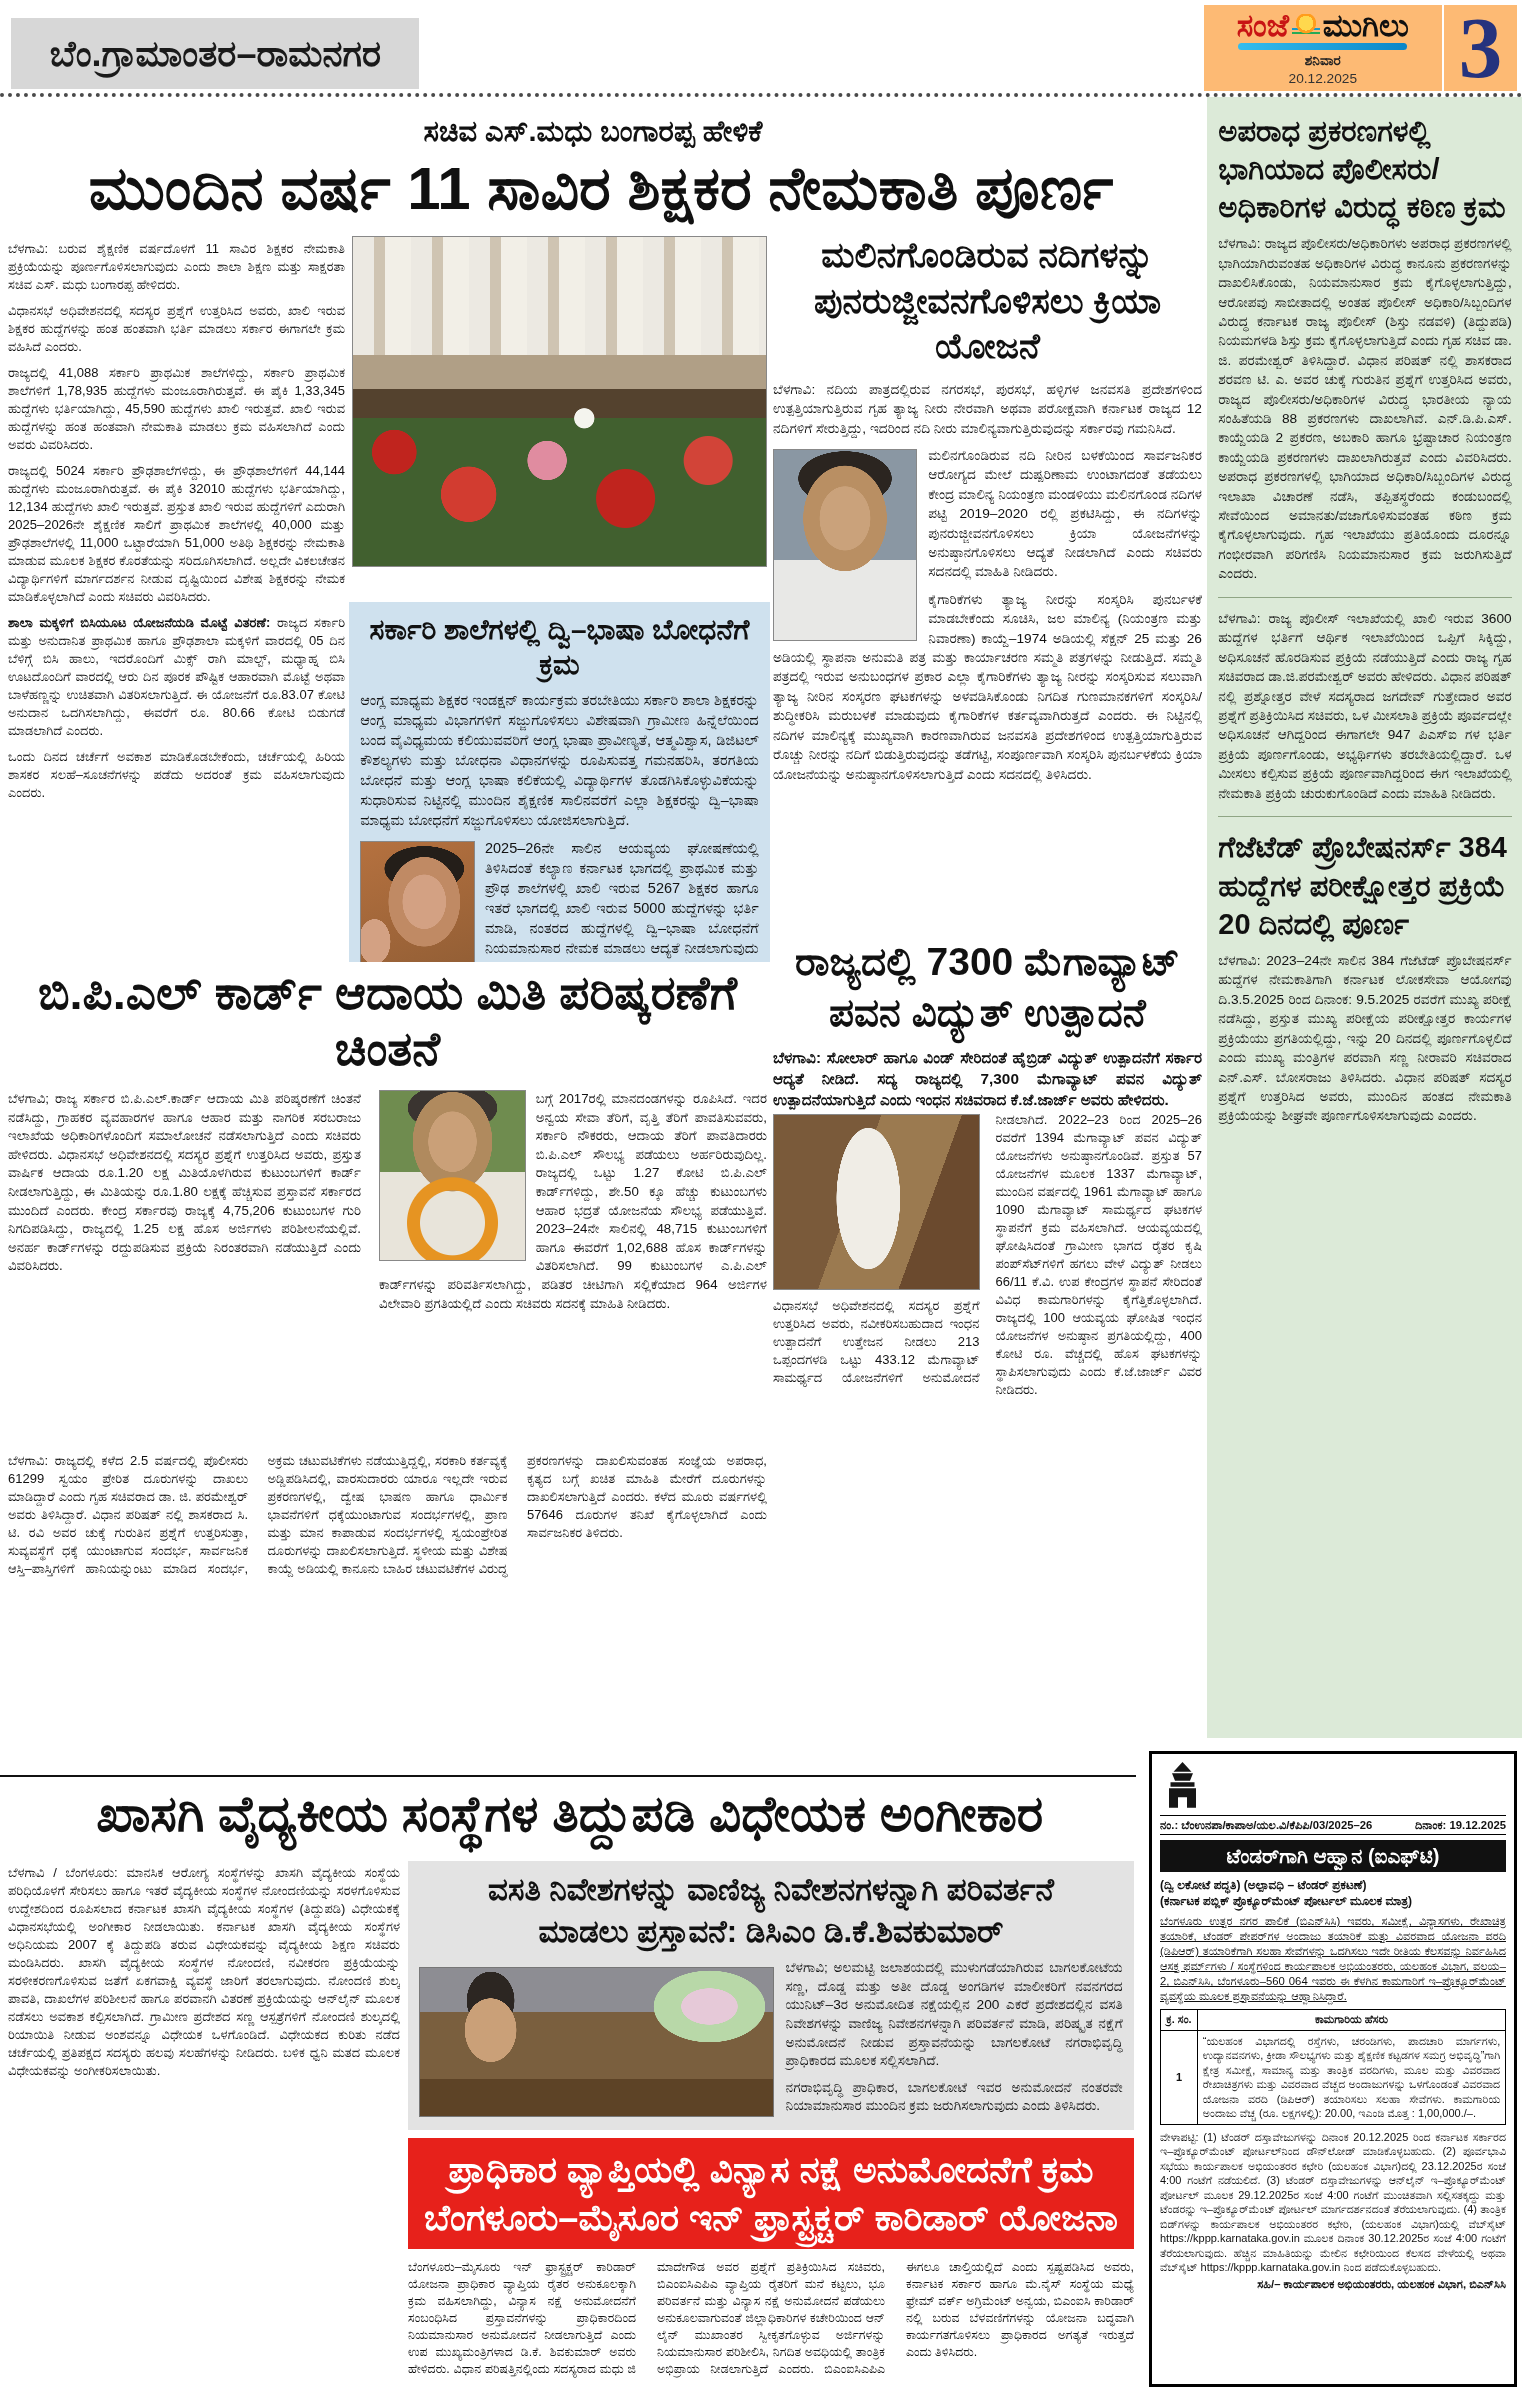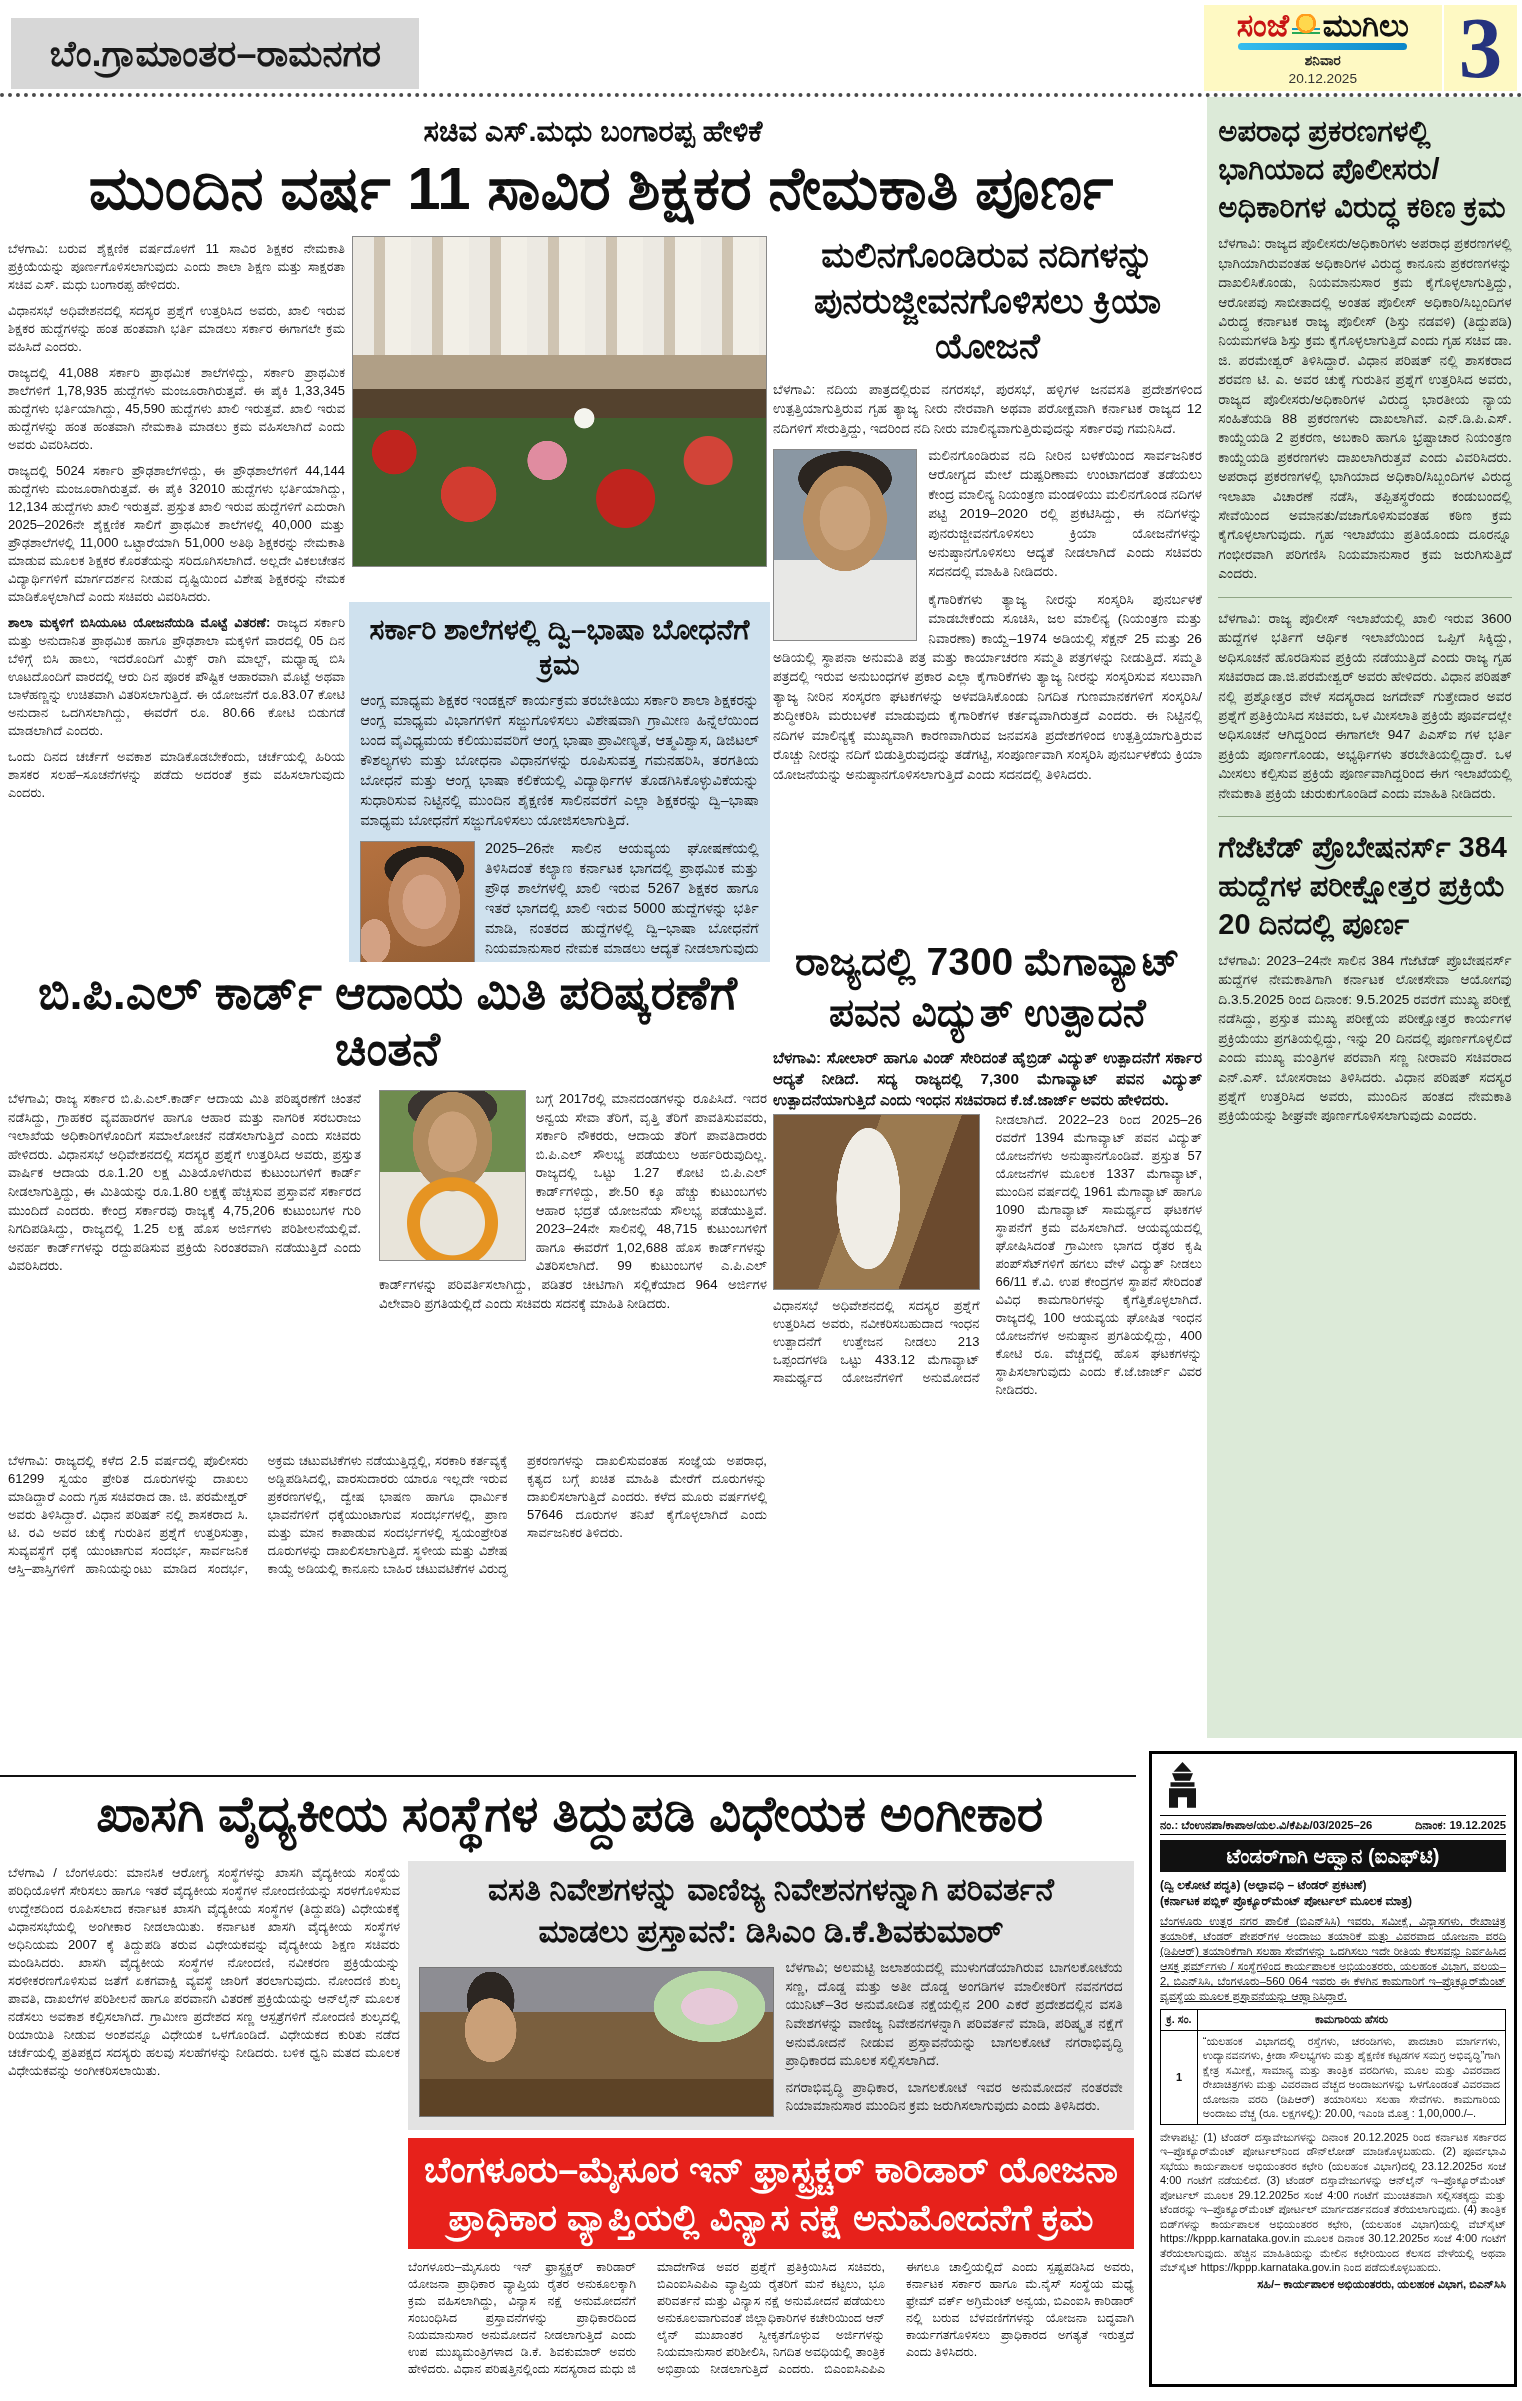--- a/index.html
+++ b/index.html
@@ -5,21 +5,21 @@
   * { box-sizing: border-box; }
   html,body { margin:0; padding:0; }
   body { font-family:"Liberation Sans","DejaVu Sans",sans-serif; background:#fff; }
   .page { position:relative; width:1523px; height:2401px; background:#fff; overflow:hidden; color:#111; }
   .abs { position:absolute; }
   p { margin:0 0 8px; text-align:justify; }
 
   
   .region-label { left:11.3px; top:18px; width:408px; height:71px; background:#d7d7d7;
     display:flex; align-items:center; justify-content:center; font-size:36px; font-weight:bold; color:#1a1a1a; }
-  .masthead { left:1204px; top:4.8px; width:313px; height:86px; background:#fef9c3; display:flex; }
+  .masthead { left:1204px; top:4.8px; width:313px; height:86px; background:#fdba74; display:flex; }
   .mh-left { flex:1; display:flex; flex-direction:column; align-items:center; justify-content:center; gap:2.4px; }
   .mh-name { display:flex; align-items:center; gap:3.2px; font-size:31px; font-weight:bold; line-height:1; }
   .mh-red { color:#c81414; }
   .mh-black { color:#101010; }
   .sun-icon { display:inline-block; width:27.4px; height:22.6px;
     background: radial-gradient(circle at 50% 42%, #ffd84d 0 7.3px, #ff9d1c 7.3px 9.7px, rgba(0,0,0,0) 10.5px),
       linear-gradient(rgba(0,0,0,0) 0 62%, #1899c9 62% 72%, rgba(0,0,0,0) 72% 82%, #27aa56 82% 92%, rgba(0,0,0,0) 92%); }
   .mh-bar { width:169px; height:7.3px; border-radius:4px; background:linear-gradient(90deg,#35bdee,#0a86c8); }
   .mh-day { font-size:13.7px; font-weight:bold; color:#222; }
   .mh-date { font-size:13.7px; color:#333; }
@@ -256,22 +256,22 @@
       <h3><span>ವಸತಿ ನಿವೇಶಗಳನ್ನು ವಾಣಿಜ್ಯ ನಿವೇಶನಗಳನ್ನಾಗಿ ಪರಿವರ್ತನೆ</span><br><span>ಮಾಡಲು ಪ್ರಸ್ತಾವನೆ: ಡಿಸಿಎಂ ಡಿ.ಕೆ.ಶಿವಕುಮಾರ್</span></h3>
       <div class="gb-row">
         <div class="photo dcm-photo"></div>
         <div class="gb-text">
           <p>ಬೆಳಗಾವಿ; ಅಲಮಟ್ಟಿ ಜಲಾಶಯದಲ್ಲಿ ಮುಳುಗಡೆಯಾಗಿರುವ ಬಾಗಲಕೋಟೆಯ ಸಣ್ಣ, ದೊಡ್ಡ ಮತ್ತು ಅತೀ ದೊಡ್ಡ ಅಂಗಡಿಗಳ ಮಾಲೀಕರಿಗೆ ನವನಗರದ ಯುನಿಟ್–3ರ ಅನುಮೋದಿತ ನಕ್ಷೆಯಲ್ಲಿನ 200 ಎಕರೆ ಪ್ರದೇಶದಲ್ಲಿನ ವಸತಿ ನಿವೇಶಗಳನ್ನು ವಾಣಿಜ್ಯ ನಿವೇಶನಗಳನ್ನಾಗಿ ಪರಿವರ್ತನೆ ಮಾಡಿ, ಪರಿಷ್ಕೃತ ನಕ್ಷೆಗೆ ಅನುಮೋದನೆ ನೀಡುವ ಪ್ರಸ್ತಾವನೆಯನ್ನು ಬಾಗಲಕೋಟೆ ನಗರಾಭಿವೃದ್ಧಿ ಪ್ರಾಧಿಕಾರದ ಮೂಲಕ ಸಲ್ಲಿಸಲಾಗಿದೆ.</p>
           <p>ನಗರಾಭಿವೃದ್ಧಿ ಪ್ರಾಧಿಕಾರ, ಬಾಗಲಕೋಟೆ ಇವರ ಅನುಮೋದನೆ ನಂತರವೇ ನಿಯಾಮಾನುಸಾರ ಮುಂದಿನ ಕ್ರಮ ಜರುಗಿಸಲಾಗುವುದು ಎಂದು ತಿಳಿಸಿದರು.</p>
         </div>
       </div>
     </div>
     <div class="red-banner">
+      <div class="rb1">ಪ್ರಾಧಿಕಾರ ವ್ಯಾಪ್ತಿಯಲ್ಲಿ ವಿನ್ಯಾಸ ನಕ್ಷೆ ಅನುಮೋದನೆಗೆ ಕ್ರಮ</div>
       <div class="rb1">ಬೆಂಗಳೂರು–ಮೈಸೂರ ಇನ್ ಫ್ರಾಸ್ಟ್ರಕ್ಚರ್ ಕಾರಿಡಾರ್ ಯೋಜನಾ</div>
-      <div class="rb1">ಪ್ರಾಧಿಕಾರ ವ್ಯಾಪ್ತಿಯಲ್ಲಿ ವಿನ್ಯಾಸ ನಕ್ಷೆ ಅನುಮೋದನೆಗೆ ಕ್ರಮ</div>
     </div>
     <div class="corridor-cols">ಬೆಂಗಳೂರು–ಮೈಸೂರು ಇನ್ ಫ್ರಾಸ್ಟ್ರಕ್ಚರ್ ಕಾರಿಡಾರ್ ಯೋಜನಾ ಪ್ರಾಧಿಕಾರ ವ್ಯಾಪ್ತಿಯ ರೈತರ ಅನುಕೂಲಕ್ಕಾಗಿ ಕ್ರಮ ವಹಿಸಲಾಗಿದ್ದು, ವಿನ್ಯಾಸ ನಕ್ಷೆ ಅನುಮೋದನೆಗೆ ಸಂಬಂಧಿಸಿದ ಪ್ರಸ್ತಾವನೆಗಳನ್ನು ಪ್ರಾಧಿಕಾರದಿಂದ ನಿಯಮಾನುಸಾರ ಅನುಮೋದನೆ ನೀಡಲಾಗುತ್ತಿದೆ ಎಂದು ಉಪ ಮುಖ್ಯಮಂತ್ರಿಗಳಾದ ಡಿ.ಕೆ. ಶಿವಕುಮಾರ್ ಅವರು ಹೇಳಿದರು. ವಿಧಾನ ಪರಿಷತ್ತಿನಲ್ಲಿಂದು ಸದಸ್ಯರಾದ ಮಧು ಜಿ ಮಾದೇಗೌಡ ಅವರ ಪ್ರಶ್ನೆಗೆ ಪ್ರತಿಕ್ರಿಯಿಸಿದ ಸಚಿವರು, ಬಿಎಂಐಸಿಎಪಿಎ ವ್ಯಾಪ್ತಿಯ ರೈತರಿಗೆ ಮನೆ ಕಟ್ಟಲು, ಭೂ ಪರಿವರ್ತನೆ ಮತ್ತು ವಿನ್ಯಾಸ ನಕ್ಷೆ ಅನುಮೋದನೆ ಪಡೆಯಲು ಅನುಕೂಲವಾಗುವಂತೆ ಜಿಲ್ಲಾಧಿಕಾರಿಗಳ ಕಚೇರಿಯಿಂದ ಆನ್ ಲೈನ್ ಮುಖಾಂತರ ಸ್ವೀಕೃತಗೊಳ್ಳುವ ಅರ್ಜಿಗಳನ್ನು ನಿಯಮಾನುಸಾರ ಪರಿಶೀಲಿಸಿ, ನಿಗದಿತ ಅವಧಿಯಲ್ಲಿ ತಾಂತ್ರಿಕ ಅಭಿಪ್ರಾಯ ನೀಡಲಾಗುತ್ತಿದೆ ಎಂದರು. ಬಿಎಂಐಸಿಎಪಿಎ ಈಗಲೂ ಚಾಲ್ತಿಯಲ್ಲಿದೆ ಎಂದು ಸ್ಪಷ್ಟಪಡಿಸಿದ ಅವರು, ಕರ್ನಾಟಕ ಸರ್ಕಾರ ಹಾಗೂ ಮೆ.ನೈಸ್ ಸಂಸ್ಥೆಯ ಮಧ್ಯೆ ಫ್ರೇಮ್ ವರ್ಕ್ ಅಗ್ರಿಮೆಂಟ್ ಅನ್ವಯ, ಬಿಎಂಐಸಿ ಕಾರಿಡಾರ್ ನಲ್ಲಿ ಬರುವ ಬೆಳವಣಿಗೆಗಳನ್ನು ಯೋಜನಾ ಬದ್ಧವಾಗಿ ಕಾರ್ಯಗತಗೊಳಿಸಲು ಪ್ರಾಧಿಕಾರದ ಅಗತ್ಯತೆ ಇರುತ್ತದೆ ಎಂದು ತಿಳಿಸಿದರು.</div>
   </div>
 
   <div class="abs tender">
     <div class="t-head">
       <svg class="t-logo" viewBox="0 0 60 66">
         <path d="M30 1 L18 14 H42 Z M16 16 H44 L40 26 H20 Z M14 28 H46 V34 H14 Z M12 36 H48 V62 H36 V48 H24 V62 H12 Z" fill="#161616"></path>
       </svg>
     </div>

